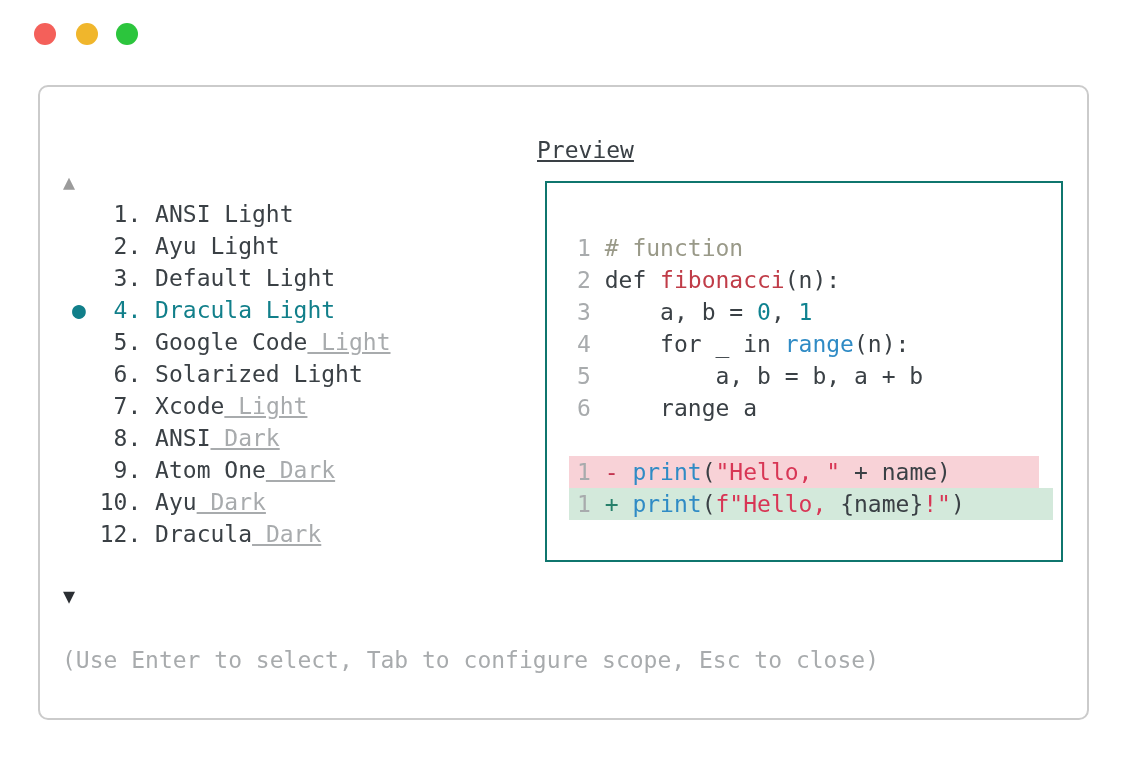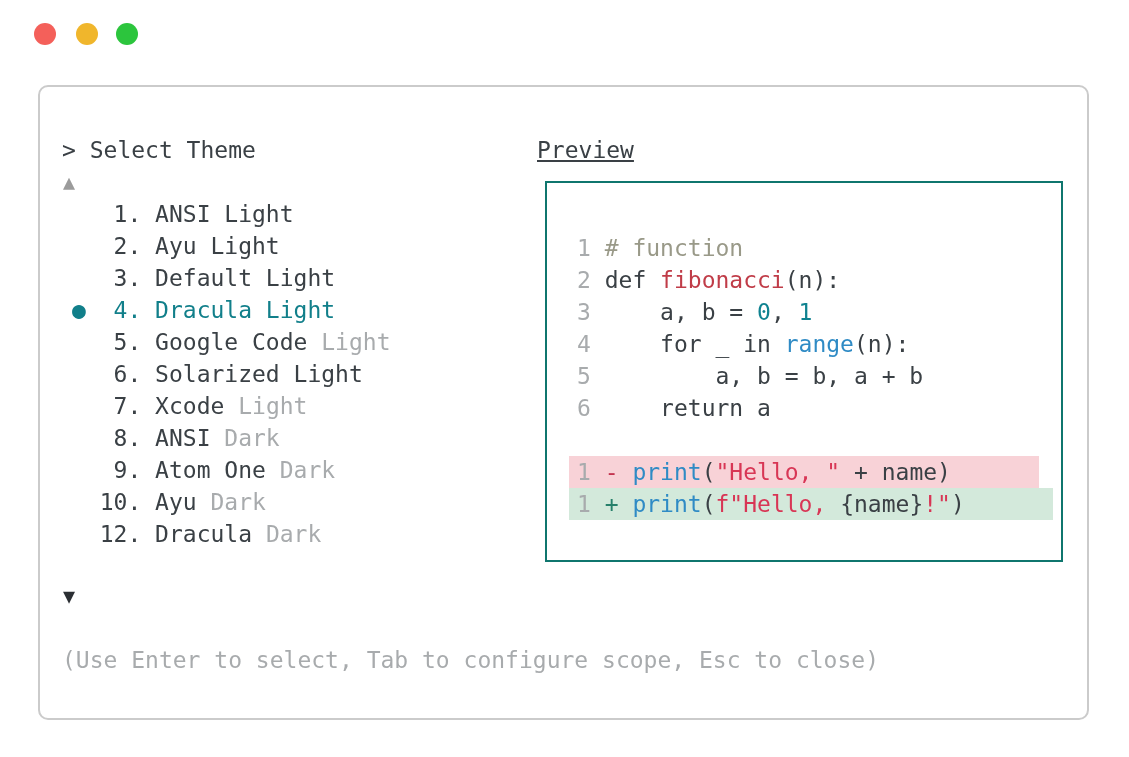--- a/index.html
+++ b/index.html
@@ -26,21 +26,21 @@
 
   .title    { position: absolute; left: 22px; top: 47px;  color: var(--text-dark, #3a4045); }
   .up-ind   { position: absolute; left: 23px; top: 80px;  color: #9b9b9b; font-size: 20px; line-height: 30px; }
   .down-ind { position: absolute; left: 23px; top: 494px; color: #2b2f33; font-size: 20px; line-height: 30px; }
   .footer   { position: absolute; left: 22px; top: 557px; color: var(--text-muted, #a8abad); }
 
   
   .list { position: absolute; left: 32px; top: 111px; }
   .theme-row { height: 32px; font-size: 23px; line-height: 32px; white-space: pre; color: var(--text-dark, #3a4045); cursor: default; }
   .theme-row .marker  { color: var(--accent-teal, #117f8a); }
-  .theme-row .variant { color: var(--text-muted, #a8abad); }
+  .theme-row .variant { color: var(--text-muted, #a8abad); text-decoration: underline; }
   .theme-row.selected .num,
   .theme-row.selected .name,
   .theme-row.selected .variant { color: var(--accent-teal, #117f8a); }
 
   
   .preview-label { position: absolute; left: 497px; top: 47px; color: var(--text-dark, #3a4045); text-decoration: underline; }
   .preview-box {
     position: absolute; left: 505px; top: 94px;
     width: 518px; height: 381px;
     border: 2px solid #0f766e;
@@ -66,21 +66,20 @@
 </head>
 <body>
 
 <div>
   <div class="dot close"></div>
   <div class="dot min"></div>
   <div class="dot max"></div>
 </div>
 
 <div class="card">
-  <div class="title mono">&gt; Select Theme</div>
 
   <div class="up-ind">▲</div>
 
   <div class="list">
       <div class="theme-row"><span class="marker">  </span><span class="num"> 1. </span><span class="name">ANSI Light</span></div>
       <div class="theme-row"><span class="marker">  </span><span class="num"> 2. </span><span class="name">Ayu Light</span></div>
       <div class="theme-row"><span class="marker">  </span><span class="num"> 3. </span><span class="name">Default Light</span></div>
       <div class="theme-row selected"><span class="marker">● </span><span class="num"> 4. </span><span class="name">Dracula Light</span></div>
       <div class="theme-row"><span class="marker">  </span><span class="num"> 5. </span><span class="name">Google Code</span><span class="variant"> Light</span></div>
       <div class="theme-row"><span class="marker">  </span><span class="num"> 6. </span><span class="name">Solarized Light</span></div>
@@ -94,20 +93,20 @@
   <div class="down-ind">▼</div>
 
   <div class="preview-label mono">Preview</div>
 
   <div class="preview-box">
       <div class="code-line"><span class="line-inner"><span class="tok-ln">1 </span><span class="tok-comment"># function</span></span></div>
       <div class="code-line"><span class="line-inner"><span class="tok-ln">2 </span><span class="tok-plain">def </span><span class="tok-func">fibonacci</span><span class="tok-plain">(n):</span></span></div>
       <div class="code-line"><span class="line-inner"><span class="tok-ln">3 </span><span class="tok-plain">    a, b = </span><span class="tok-num">0</span><span class="tok-plain">, </span><span class="tok-num">1</span></span></div>
       <div class="code-line"><span class="line-inner"><span class="tok-ln">4 </span><span class="tok-plain">    for _ in </span><span class="tok-call">range</span><span class="tok-plain">(n):</span></span></div>
       <div class="code-line"><span class="line-inner"><span class="tok-ln">5 </span><span class="tok-plain">        a, b = b, a + b</span></span></div>
-      <div class="code-line"><span class="line-inner"><span class="tok-ln">6 </span><span class="tok-plain">    return a</span></span></div>
+      <div class="code-line"><span class="line-inner"><span class="tok-ln">6 </span><span class="tok-plain">    range a</span></span></div>
       <div class="code-line"><span class="line-inner"></span></div>
       <div class="code-line removed"><span class="line-inner"><span class="tok-ln">1 </span><span class="tok-del">- </span><span class="tok-call">print</span><span class="tok-plain">(</span><span class="tok-str">"Hello, "</span><span class="tok-plain"> + name)</span></span></div>
       <div class="code-line added"><span class="line-inner"><span class="tok-ln">1 </span><span class="tok-add">+ </span><span class="tok-call">print</span><span class="tok-plain">(</span><span class="tok-str">f"Hello, </span><span class="tok-plain">{name}</span><span class="tok-str">!"</span><span class="tok-plain">)</span></span></div>
     </div>
 
   <div class="footer mono">(Use Enter to select, Tab to configure scope, Esc to close)</div>
 </div>
 
 </body></html>

